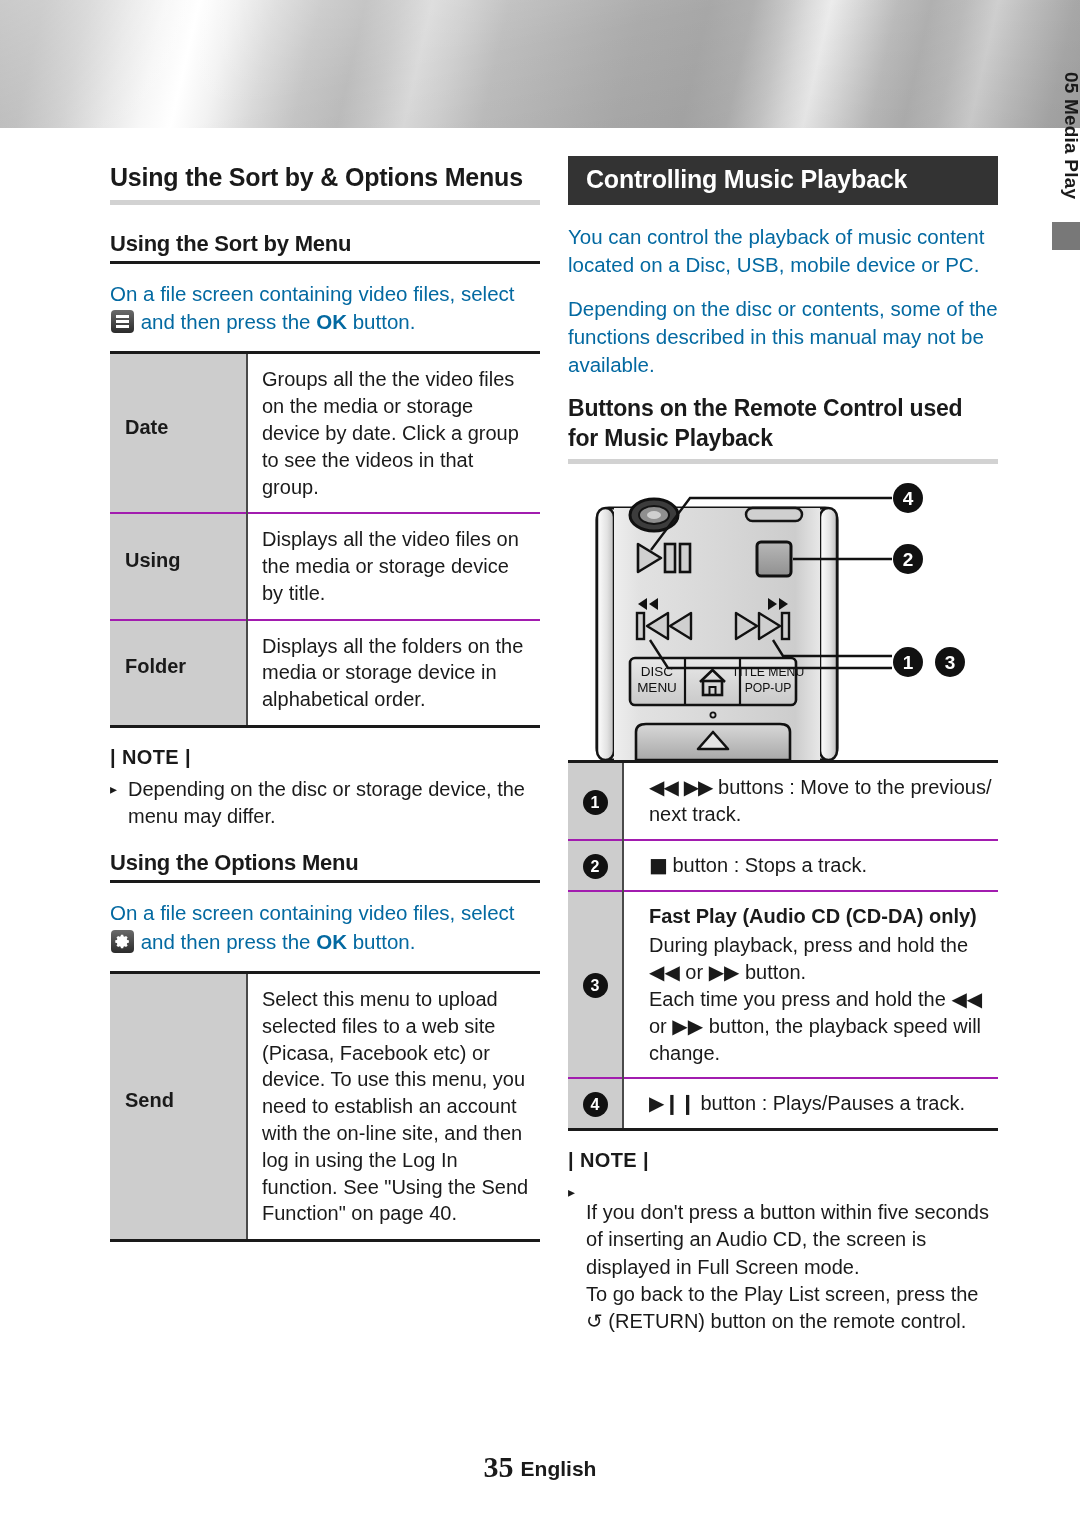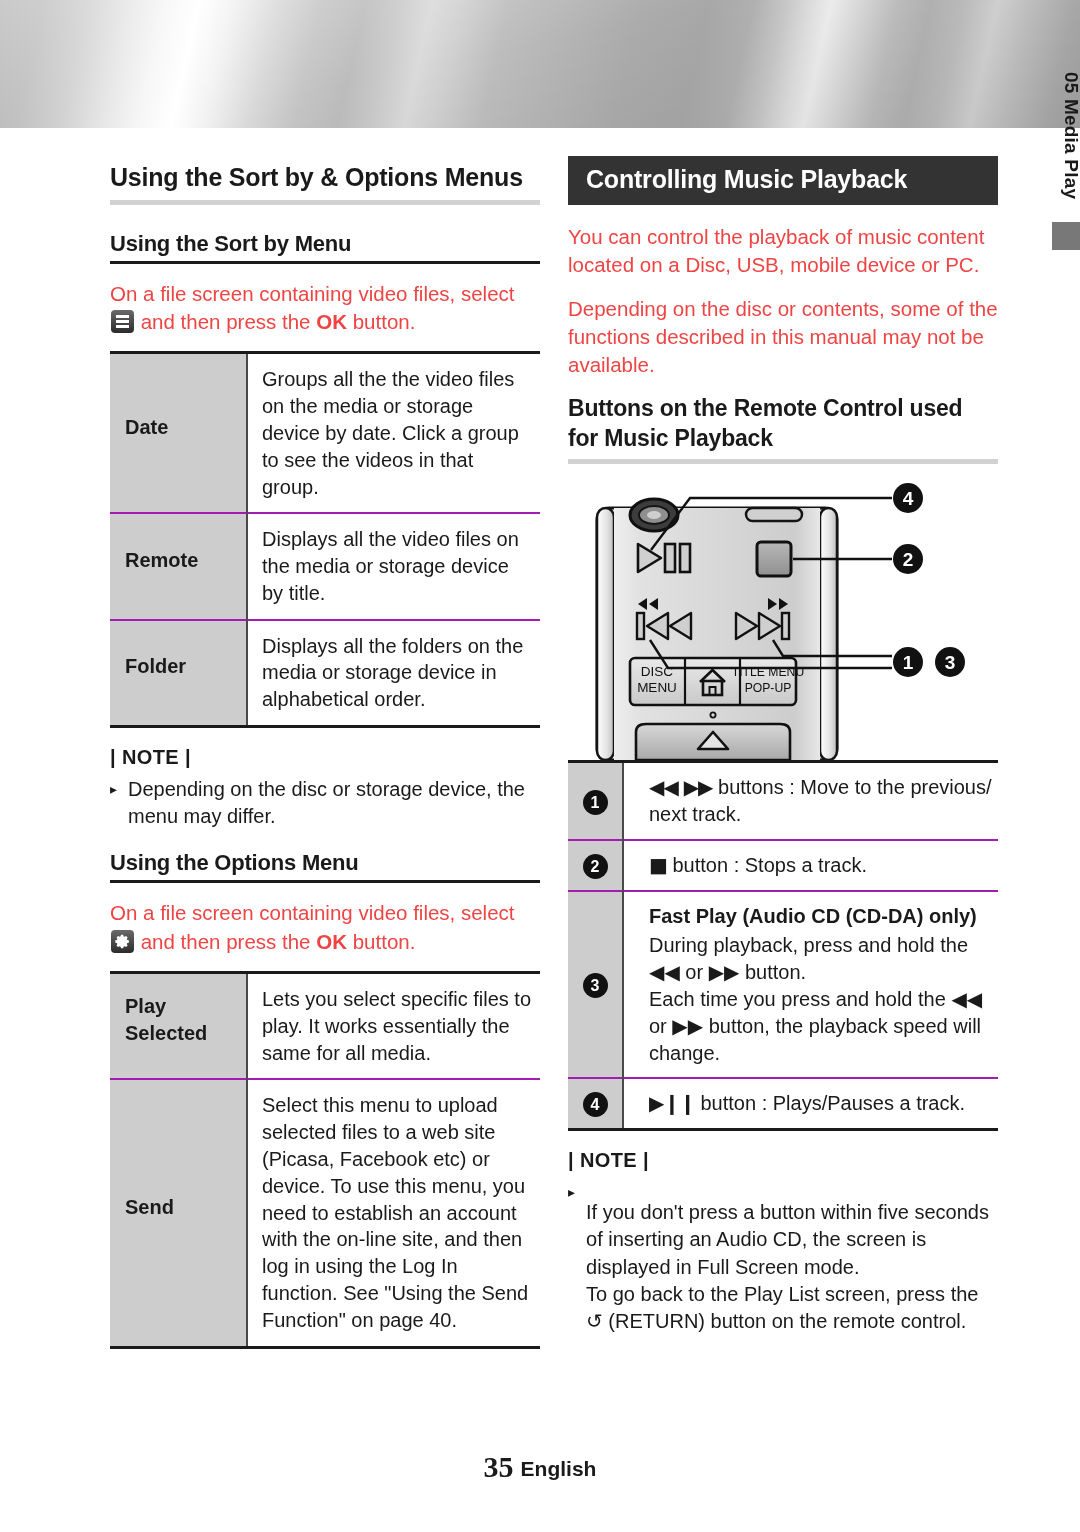--- a/index.html
+++ b/index.html
@@ -80,21 +80,21 @@
   }
 
   h2.blk-title {
     font-size:23px; font-weight:bold; margin:0 0 6px 0;
     line-height:1.28; letter-spacing:-0.2px;
   }
 
   
   p.body {
     font-size:20.5px; line-height:1.38; margin:0 0 15px 0;
-    color:#ef4444;
+    color:#0369a1;
   }
   .bold { font-weight:bold; }
 
   
   .ico {
     display:inline-block; vertical-align:-4px;
     width:23px; height:23px; border-radius:4px;
     background:linear-gradient(#6a6a6a,#2b2b2b);
     position:relative; margin:0 1px;
   }
@@ -197,21 +197,21 @@
     <span>button.</span>
   </p>
 
   <table class="spec">
     <tbody>
         <tr>
       <td class="lbl">Date</td>
       <td class="desc">Groups all the the video files on the media or storage device by date. Click a group to see the videos in that group.</td>
     </tr>
     <tr>
-      <td class="lbl">Remote</td>
+      <td class="lbl">Using</td>
       <td class="desc">Displays all the video files on the media or storage device by title.</td>
     </tr>
     <tr>
       <td class="lbl">Folder</td>
       <td class="desc">Displays all the folders on the media or storage device in alphabetical order.</td>
     </tr>
   </tbody>
     </table>
 
   <div class="note-head">| NOTE |</div>
@@ -233,24 +233,20 @@
         <path fill="#ffffff" d="M21 13.6v-3.2l-2.3-.4a7 7 0 0 0-.7-1.7l1.3-1.9-2.3-2.3-1.9 1.3a7 7 0 0 0-1.7-.7L13 2.4H9.8l-.4 2.3c-.6.2-1.2.4-1.7.7L5.8 4.1 3.5 6.4l1.3 1.9c-.3.5-.5 1.1-.7 1.7l-2.3.4v3.2l2.3.4c.2.6.4 1.2.7 1.7l-1.3 1.9 2.3 2.3 1.9-1.3c.5.3 1.1.5 1.7.7l.4 2.3H13l.4-2.3c.6-.2 1.2-.4 1.7-.7l1.9 1.3 2.3-2.3-1.3-1.9c.3-.5.5-1.1.7-1.7l2.3-.4z"></path>
       </svg>
     </span>
     <span>and then press the</span>
     <span class="bold">OK</span>
     <span>button.</span>
   </p>
 
   <table class="spec">
     <tbody>
-        <tr>
-      <td class="lbl">Play Selected</td>
-      <td class="desc">Lets you select specific files to play. It works essentially the same for all media.</td>
-    </tr>
     <tr>
       <td class="lbl">Send</td>
       <td class="desc">Select this menu to upload selected files to a web site (Picasa, Facebook etc) or device. To use this menu, you need to establish an account with the on-line site, and then log in using the Log In function. See "Using the Send Function" on page 40.</td>
     </tr>
   </tbody>
     </table>
 
 </div>
 
 <div class="col-right">

